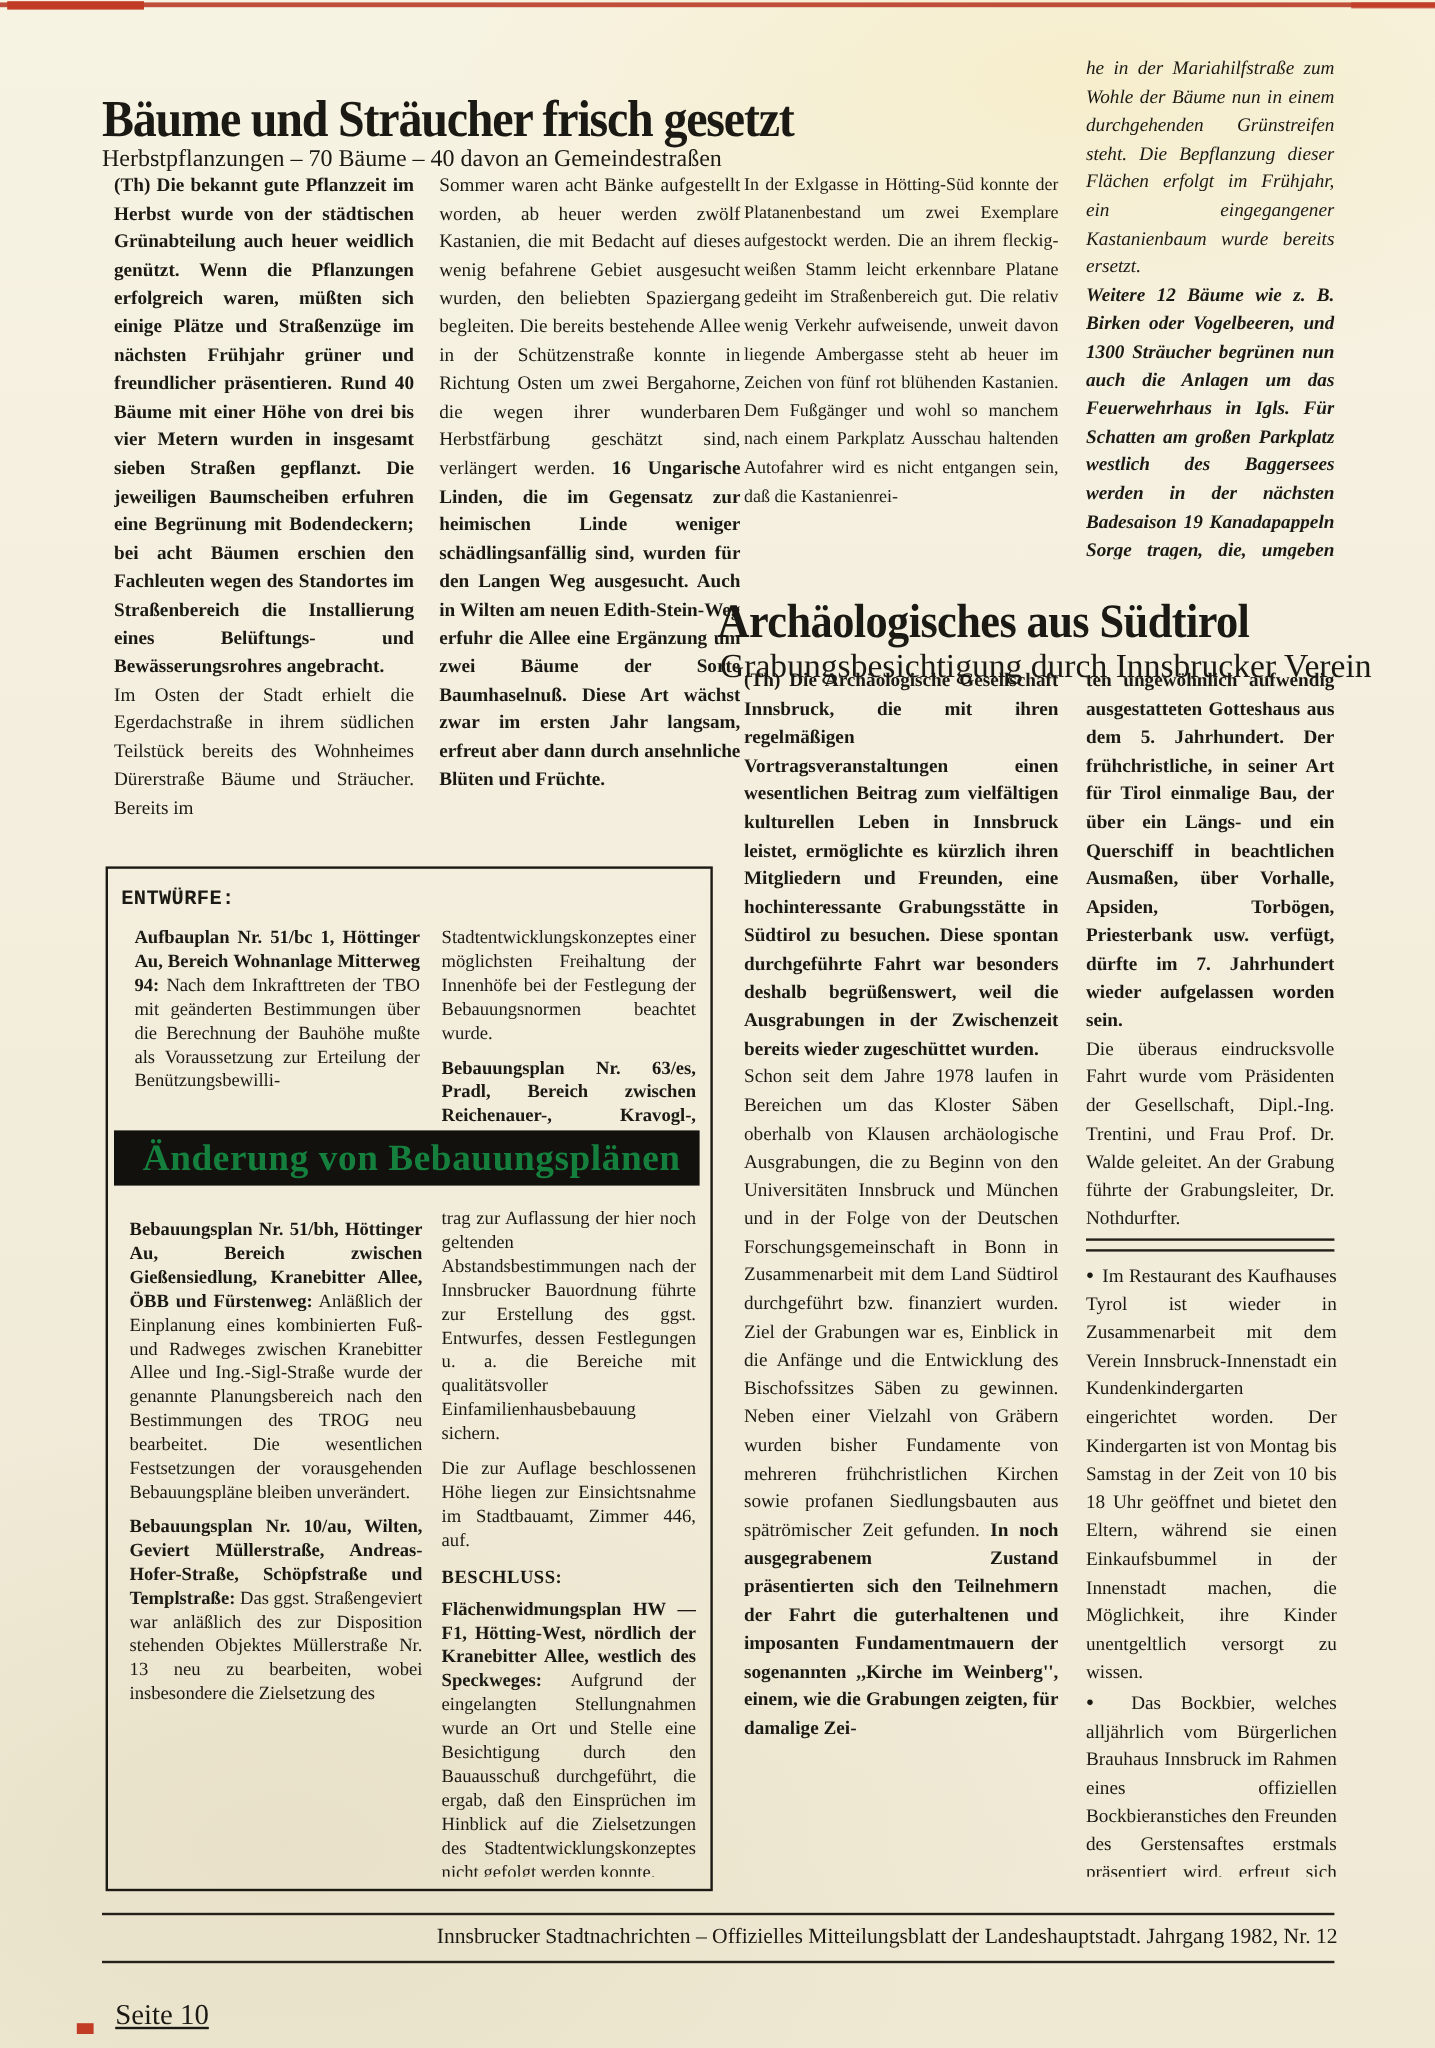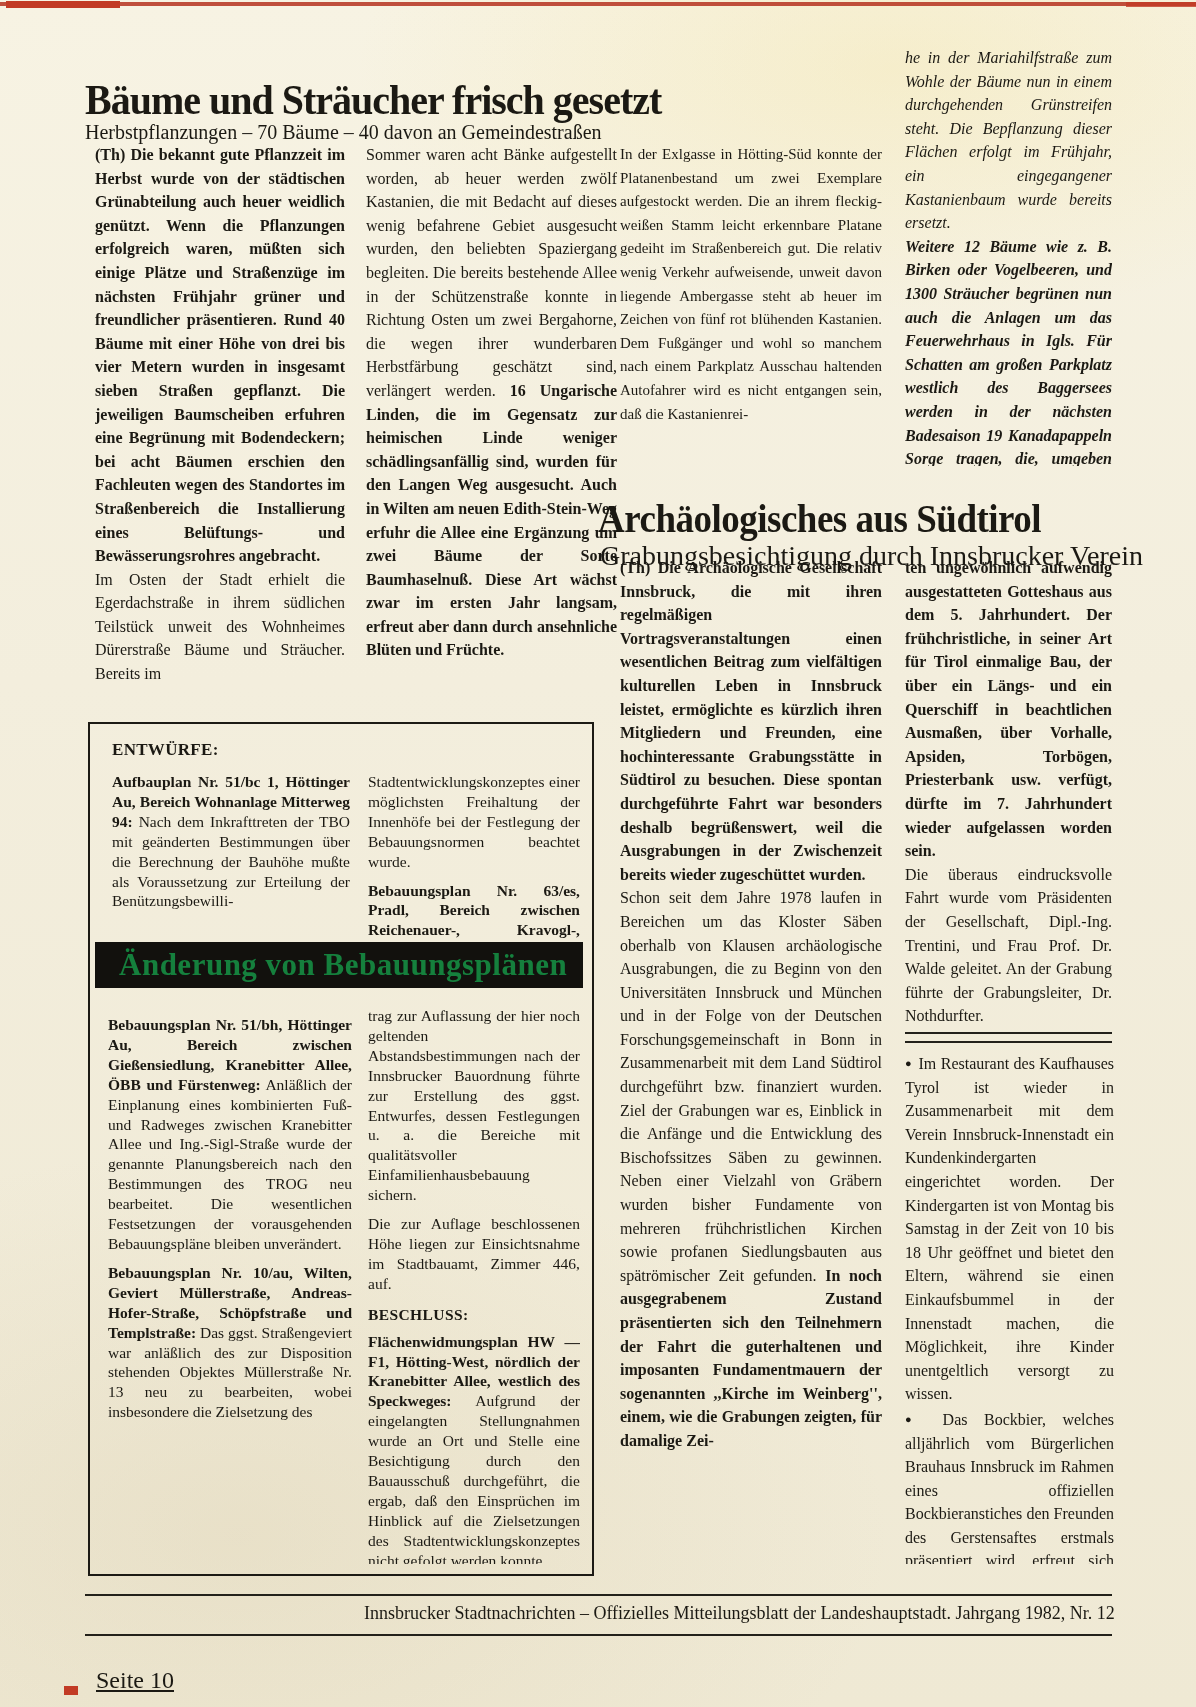--- a/index.html
+++ b/index.html
@@ -33,21 +33,21 @@
   .a2-sub{left:600px;top:517px;width:512px;font-size:28px;white-space:nowrap;}
   .a2c1{left:620px;top:556px;width:262px;height:1008px;font-size:16px;line-height:23.6px;}
   .a2c2{left:905px;top:556px;width:207px;height:472px;font-size:16px;line-height:23.6px;}
   .dbl-rule{left:905px;width:207px;height:7px;border-top:2px solid #23211a;border-bottom:2px solid #23211a;}
   .rule-pos{top:1032px;}
   .notes{left:905px;top:1050px;width:209px;height:514px;font-size:16px;line-height:23.6px;}
   .note{margin-top:2px;}
   .bullet{font-size:11px;vertical-align:2px;letter-spacing:2px;}
   
   .plans-box{left:88px;top:722px;width:502px;height:850px;border:2px solid #1c1a14;}
-  .entw-label{left:112px;top:740px;width:240px;font-size:17px;font-weight:bold;letter-spacing:.3px;}
+  .entw-label{left:101px;top:740px;width:240px;font-size:17px;font-weight:bold;letter-spacing:.3px;font-family:Liberation Mono, monospace;}
   .e-c1{left:112px;top:772px;width:238px;height:166px;font-size:15.5px;line-height:19.9px;}
   .e-c2{left:368px;top:772px;width:212px;height:166px;font-size:15.5px;line-height:19.9px;}
   .banner{left:95px;top:942px;width:488px;height:46px;background:#12110d;color:#15803d;
           font-size:31px;font-weight:bold;line-height:46px;padding-left:24px;box-sizing:border-box;
           letter-spacing:.5px;white-space:nowrap;overflow:hidden;}
   .b-c1{left:108px;top:1006px;width:244px;height:558px;font-size:15.5px;line-height:19.9px;}
   .b-c2{left:368px;top:1006px;width:212px;height:558px;font-size:15.5px;line-height:19.9px;}
   .mt{margin-top:9px;}
   .beschluss{margin-top:11px;margin-bottom:7px;letter-spacing:.4px;}
   
@@ -64,21 +64,21 @@
   <div class="abs red-top"></div>
   <div class="abs red-top-seg"></div>
   <div class="abs red-top-right"></div>
   <div class="abs red-bottom-tick"></div>
 
   <h1 class="abs a1-title">Bäume und Sträucher frisch gesetzt</h1>
   <h2 class="abs a1-sub" style="font-weight:normal;">Herbstpflanzungen – 70 Bäume – 40 davon an Gemeindestraßen</h2>
 
   <div class="abs col a1c1">
     <p><span class="b">(Th) Die bekannt gute Pflanzzeit im Herbst wurde von der städtischen Grünabteilung auch heuer weidlich genützt. Wenn die Pflanzungen erfolgreich waren, müßten sich einige Plätze und Straßenzüge im nächsten Frühjahr grüner und freundlicher präsentieren. Rund 40 Bäume mit einer Höhe von drei bis vier Metern wurden in insgesamt sieben Straßen gepflanzt. Die jeweiligen Baumscheiben erfuhren eine Begrünung mit Bodendeckern; bei acht Bäumen erschien den Fachleuten wegen des Standortes im Straßenbereich die Installierung eines Belüftungs- und Bewässerungsrohres angebracht.</span></p>
-    <p>Im Osten der Stadt erhielt die Egerdachstraße in ihrem südlichen Teilstück unweit des Wohnheimes Dürerstraße Bäume und Sträucher. Bereits im</p>
+    <p>Im Osten der Stadt erhielt die Egerdachstraße in ihrem südlichen Teilstück bereits des Wohnheimes Dürerstraße Bäume und Sträucher. Bereits im</p>
   </div>
 
   <div class="abs col a1c2">
     <p>
       <span>Sommer waren acht Bänke aufgestellt worden, ab heuer werden zwölf Kastanien, die mit Bedacht auf dieses wenig befahrene Gebiet ausgesucht wurden, den beliebten Spaziergang begleiten. Die bereits bestehende Allee in der Schützenstraße konnte in Richtung Osten um zwei Bergahorne, die wegen ihrer wunderbaren Herbstfärbung geschätzt sind, verlängert werden.</span>
       <span class="b">16 Ungarische Linden, die im Gegensatz zur heimischen Linde weniger schädlingsanfällig sind, wurden für den Langen Weg ausgesucht. Auch in Wilten am neuen Edith-Stein-Weg erfuhr die Allee eine Ergänzung um zwei Bäume der Sorte Baumhaselnuß. Diese Art wächst zwar im ersten Jahr langsam, erfreut aber dann durch ansehnliche Blüten und Früchte.</span>
     </p>
   </div>
 
   <div class="abs col a1c3">

